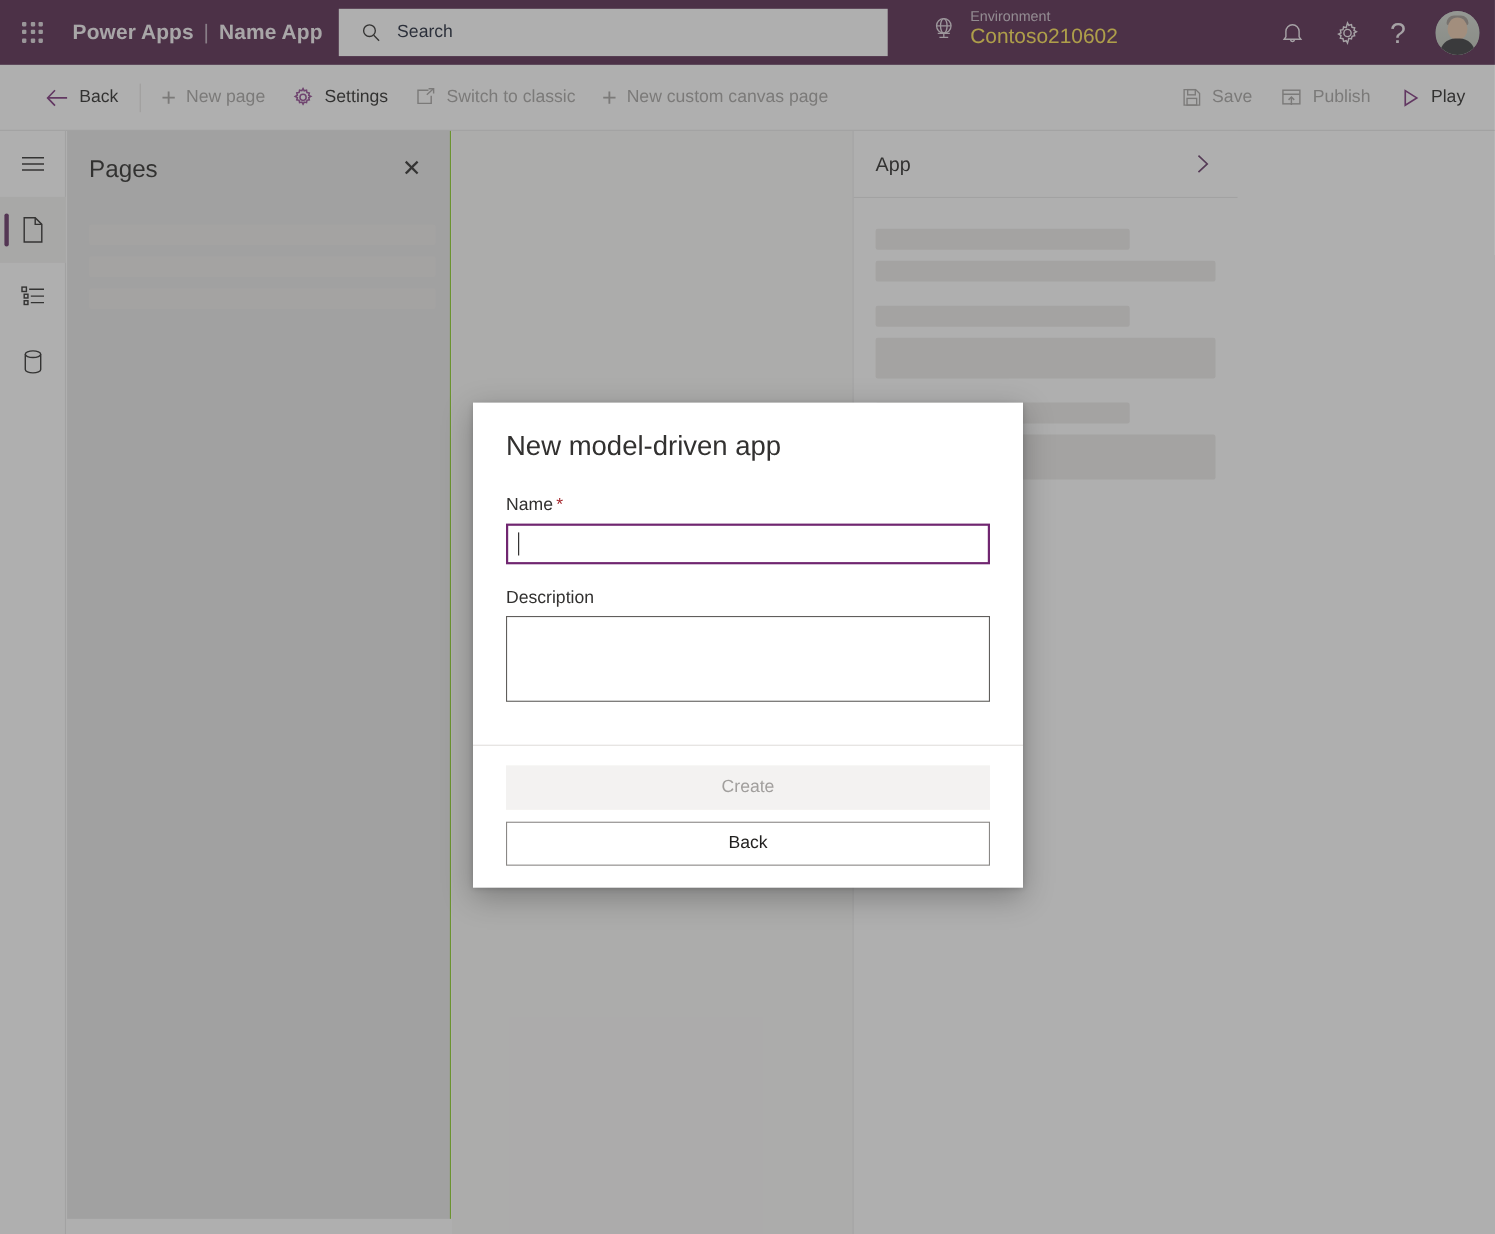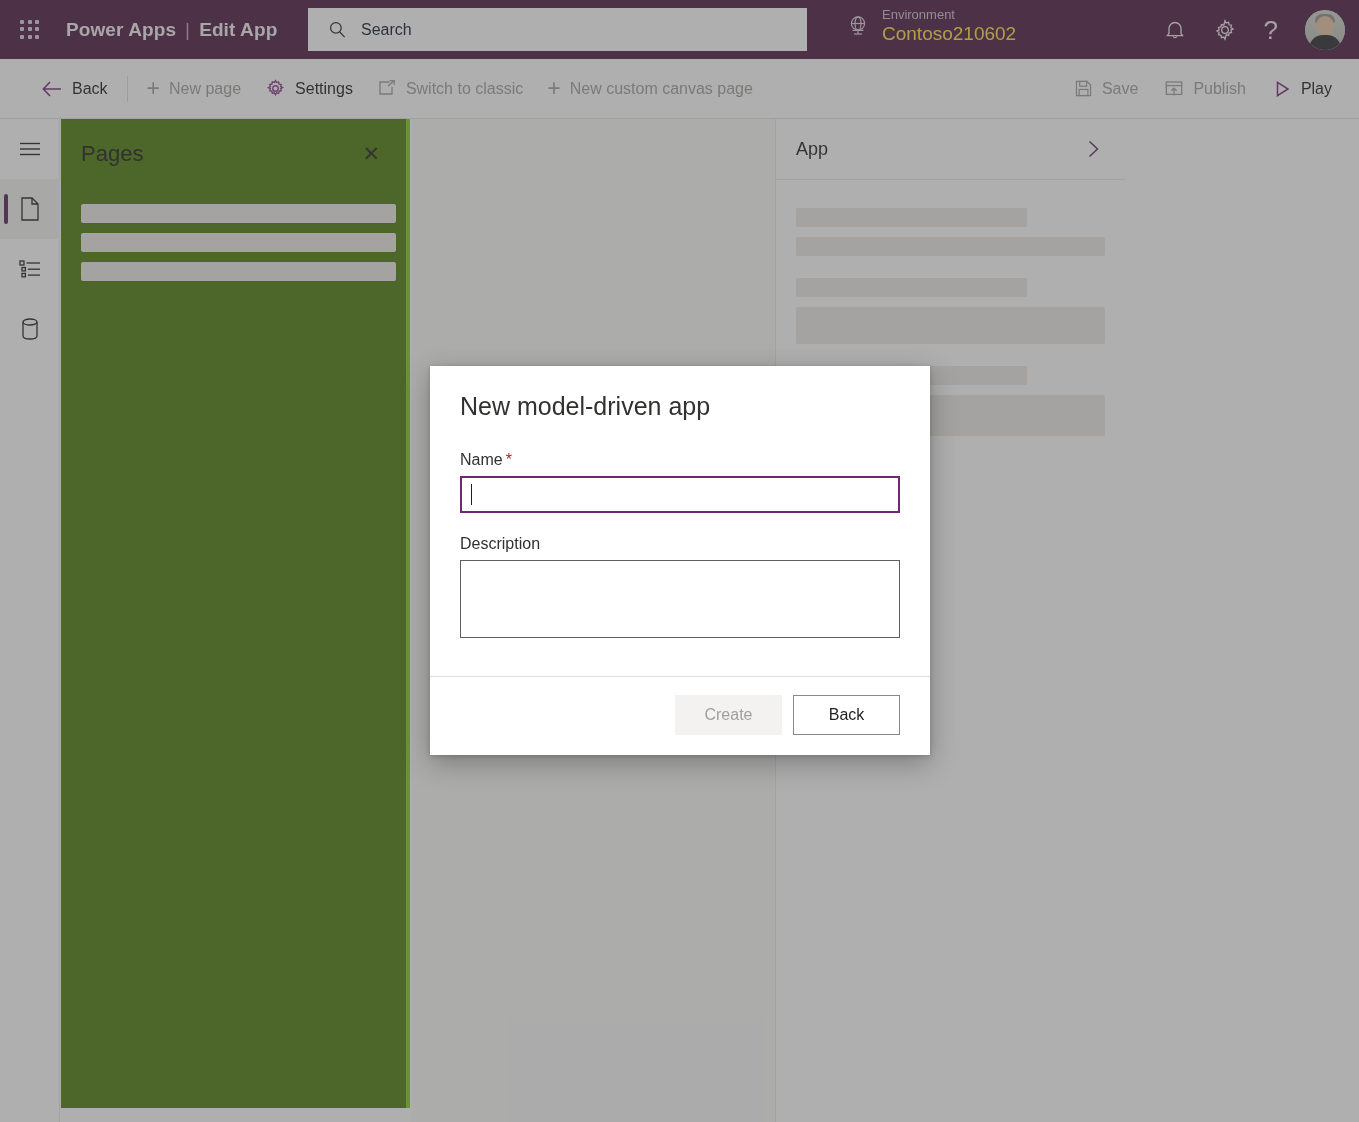--- a/index.html
+++ b/index.html
@@ -188,22 +188,22 @@
     background: #59245a;
     border-radius: 2px;
   }
 
   
   .pages-panel {
     position: absolute;
     top: 119px; left: 61px;
     width: 349px;
     bottom: 14px;
-    background: #4d7c0f;
-    border-right: 4px solid #84cc16;
+    background: #e5e5e5;
+    border-right: 1px solid #84cc16;
   }
   .pages-head {
     display: flex;
     align-items: center;
     justify-content: space-between;
     padding: 20px 22px 0 20px;
   }
   .pages-title { font-size: 22px; color: #1b1a19; }
   .close-x {
     font-size: 21px;
@@ -318,20 +318,21 @@
     resize: none;
     outline: none;
   }
 
   .dialog-footer {
     border-top: 1px solid #e1dfdd;
     padding: 18px 30px 20px 30px;
     display: flex;
     justify-content: flex-end;
     gap: 11px;
+    flex-direction: column;
   }
   .btn {
     height: 40px;
     min-width: 107px;
     font-size: 16px;
     font-family: "Liberation Sans", sans-serif;
     border: 1px solid #8a8886;
     background: #ffffff;
     color: #201f1e;
     cursor: pointer;
@@ -360,21 +361,21 @@
         <i></i>
         <i></i>
         <i></i>
         <i></i>
         <i></i>
     </div>
 
     <div class="brand">
       <span>Power Apps</span>
       <span class="divider-bar">|</span>
-      <span>Edit App</span>
+      <span>Name App</span>
     </div>
 
     <div class="searchbox">
       <span>
         <svg width="19" height="19" viewBox="0 0 20 20" fill="none" stroke="#201f1e" stroke-width="1.3">
           <circle cx="8.3" cy="8.3" r="5.6"></circle>
           <line x1="12.4" y1="12.6" x2="17.5" y2="18"></line>
         </svg>
       </span>
       <span class="ph">Search</span>

